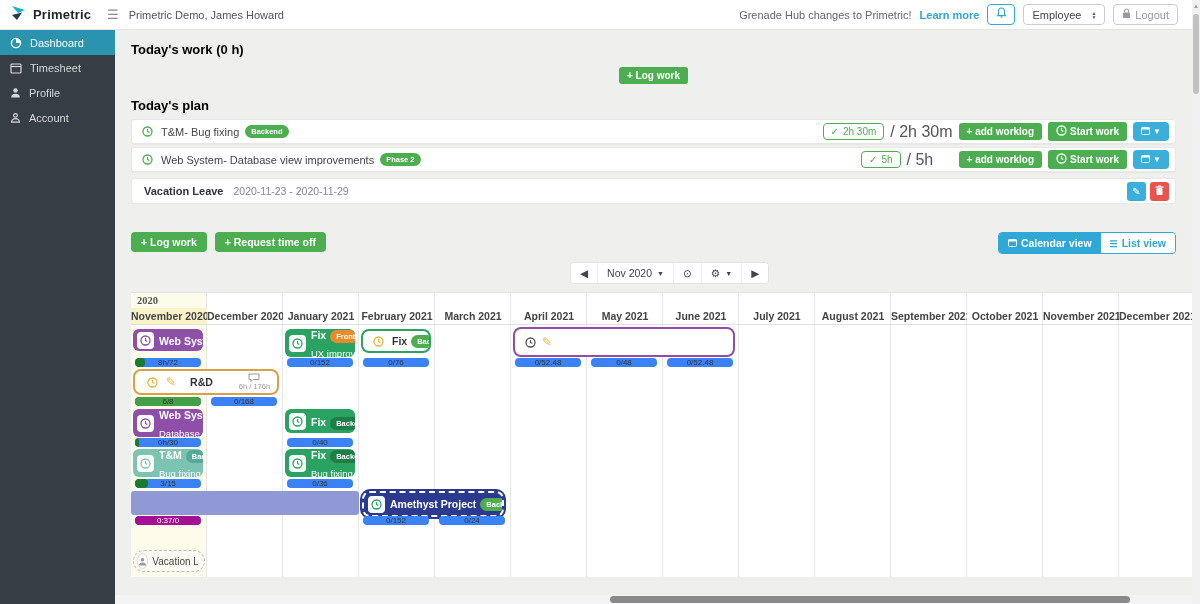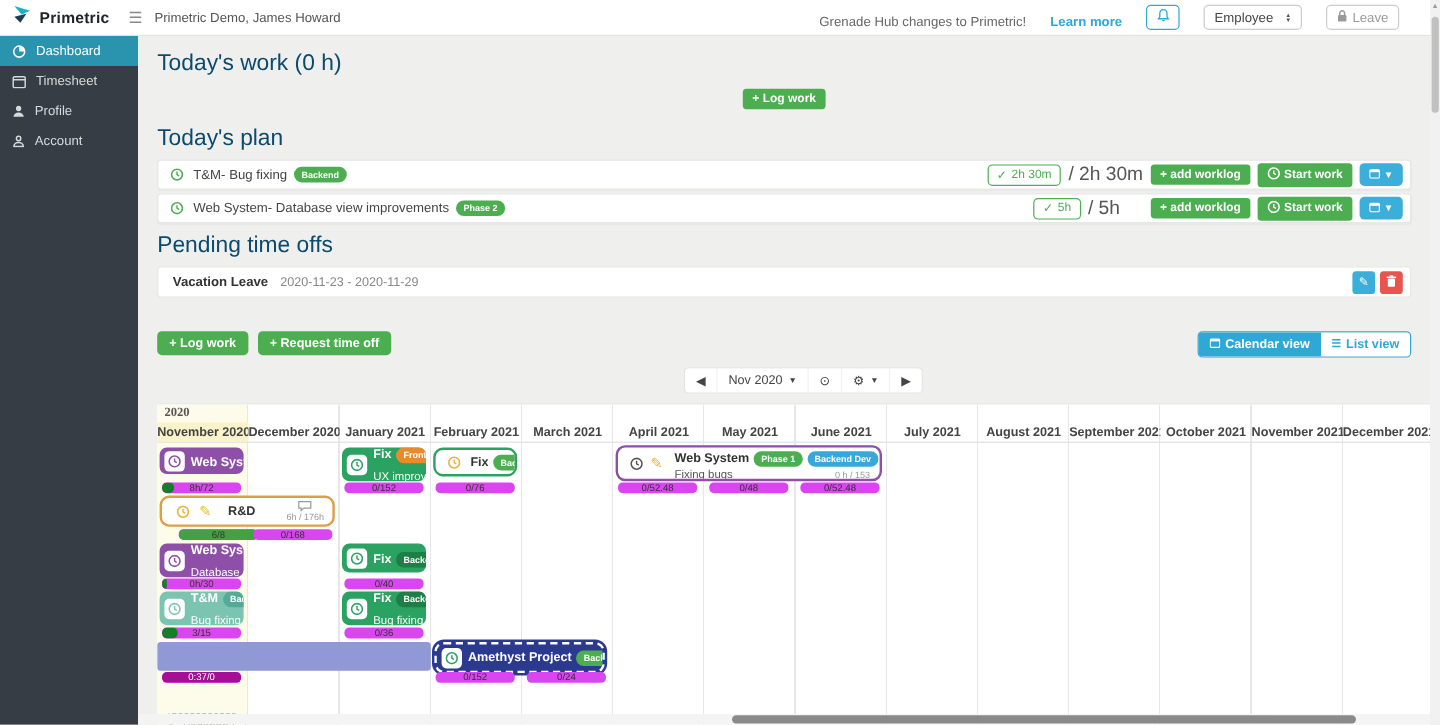--- a/index.html
+++ b/index.html
@@ -6,41 +6,41 @@
   html,body { width:1200px; height:604px; overflow:hidden; }
   body { font-family:"Liberation Sans", sans-serif; background:#efefed; position:relative; }
 
   
   .topbar { position:absolute; top:0; left:0; width:1192px; height:30px; background:#fff;
             border-bottom:1px solid #e3e3e3; display:flex; align-items:center; z-index:30; }
   .brand { display:flex; align-items:center; gap:5px; padding-left:10px; width:105px; }
   .brand-name { font-size:13px; font-weight:bold; color:#20242c; letter-spacing:.2px; }
   .hamburger { color:#8a8a8a; font-size:13px; margin:0 10px 0 2px; cursor:pointer; }
   .workspace { font-size:11px; color:#555; }
-  .topbar-right { margin-left:auto; display:flex; align-items:flex-end; gap:20px; padding-right:26px; }
+  .topbar-right { margin-left:auto; display:flex; align-items:center; gap:8px; padding-right:14px; }
   .notice { font-size:11px; color:#666; }
   .learn-more { font-size:11px; font-weight:bold; color:#2fa8d5; cursor:pointer; }
   .bell-btn { width:28px; height:21px; border:1px solid #2fa8d5; border-radius:4px; background:#fff;
               display:flex; align-items:center; justify-content:center; cursor:pointer; }
   .role-select { height:21px; border:1px solid #ccc; border-radius:4px; background:#fff; font-size:11px;
                  color:#444; display:flex; align-items:center; gap:10px; padding:0 8px; cursor:pointer; }
   .updown { display:flex; flex-direction:column; font-size:5px; color:#555; line-height:4px; }
   .logout-btn { height:21px; border:1px solid #ccc; border-radius:4px; background:#fff; font-size:11px;
                 color:#9a9a9a; display:flex; align-items:center; gap:4px; padding:0 8px; cursor:pointer; }
 
   
   .sidebar { position:absolute; top:30px; left:0; width:115px; height:574px; background:#363d44; z-index:20; }
   .side-item { height:25px; display:flex; align-items:center; gap:8px; padding-left:10px;
                color:#d7dadd; font-size:11px; cursor:pointer; }
   .side-item.active { background:#2a93ad; color:#fff; }
   .side-item svg { flex:0 0 auto; }
 
   
   .main { position:absolute; top:30px; left:115px; width:1077px; height:574px; overflow:hidden; }
-  .section-title { font-size:19px; font-weight:normal; color:#0c4a6e; margin:12px 0 0 16px; }
+  .section-title { font-size:13px; font-weight:bold; color:#000000; margin:12px 0 0 16px; }
   .empty-msg { text-align:center; font-size:11px; font-style:italic; color:#bcbcbc; margin-top:10px; }
   .center-row { text-align:center; margin-top:8px; }
   .btn-green { display:inline-flex; align-items:center; gap:3px; background:#4cae51; color:#fff;
                font-size:10.5px; font-weight:bold; border:none; border-radius:4px; padding:4px 10px; cursor:pointer; }
   .btn-green.small { font-size:10px; padding:3px 8px; border-radius:3px; }
 
   .plan-rows { margin:6px 16px 0 16px; }
   .plan-row { background:#fff; border:1px solid #e7e7e7; border-radius:3px; height:25px; margin-bottom:3px;
               display:flex; align-items:center; padding:0 6px 0 10px; box-shadow:0 1px 1px rgba(0,0,0,.03); }
   .plan-title { font-size:11px; color:#444; margin-left:8px; }
@@ -57,21 +57,21 @@
                  display:flex; align-items:center; padding:0 6px 0 12px; }
   .timeoff-name { font-size:11px; font-weight:bold; color:#333; }
   .timeoff-dates { font-size:10.5px; color:#888; margin-left:10px; }
   .icon-btn { width:19px; height:19px; border:none; border-radius:3px; color:#fff; display:inline-flex;
               align-items:center; justify-content:center; cursor:pointer; }
   .icon-btn.edit { background:#3bafda; margin-left:auto; }
   .icon-btn.del { background:#e9544f; margin-left:4px; }
 
   .actions-row { margin:28px 16px 0 16px; display:flex; align-items:flex-start; }
   .view-toggle { margin-left:auto; display:flex; border:1px solid #2fa8d5; border-radius:4px; overflow:hidden; }
-  .view-btn { font-size:10.5px; font-weight:bold; padding:4px 9px; display:flex; align-items:flex-start; gap:4px; cursor:pointer; }
+  .view-btn { font-size:10.5px; font-weight:bold; padding:4px 9px; display:flex; align-items:flex-end; gap:4px; cursor:pointer; }
   .view-btn.cal { background:#2fa8d5; color:#fff; }
   .view-btn.list { background:#fff; color:#2fa8d5; }
 
   .subbar { margin:8px 16px 0 16px; display:flex; align-items:center; position:relative; height:22px; }
   .nav-group { position:absolute; left:439px; display:flex; background:#fff; border:1px solid #e3e3e3;
                border-radius:4px; overflow:hidden; height:22px; }
   .nav-seg { display:flex; align-items:center; justify-content:center; font-size:10.5px; color:#444;
              padding:0 9px; border-right:1px solid #efefef; cursor:pointer; background:#fff; gap:5px; }
   .nav-seg:last-child { border-right:none; }
   .zoom-group { margin-left:auto; display:flex; border:1px solid #e3e3e3; border-radius:4px; overflow:hidden; height:20px; }
@@ -99,21 +99,21 @@
   .tl-card .chip { width:17px; height:17px; background:#fff; border-radius:4px; flex:0 0 auto;
                    display:flex; align-items:center; justify-content:center; margin-right:5px; }
   .tl-card .t-main { font-size:10.5px; font-weight:bold; white-space:nowrap; }
   .tl-card .t-sub { font-size:9.5px; white-space:nowrap; }
   .tl-card.solid { color:#fff; }
   .tl-card.outline { background:#fff; color:#333; }
   .tl-card .badge { margin-left:4px; }
   .hours-txt { font-size:7.5px; color:#999; white-space:nowrap; }
   .bubble-stack { display:flex; flex-direction:column; align-items:center; line-height:8px; margin-left:26px; }
 
-  .tl-prog { position:absolute; height:9px; background:#d946ef; border-radius:4px; overflow:hidden; }
+  .tl-prog { position:absolute; height:9px; background:#3b82f6; border-radius:4px; overflow:hidden; }
   .tl-prog .fill { position:absolute; left:0; top:0; bottom:0; border-radius:4px; }
   .tl-prog .lab { position:absolute; inset:0; font-size:8px; line-height:9px; text-align:center; color:#333; }
 
   .vac-pill { position:absolute; height:22px; border:1px dashed #c0c0c0; border-radius:11px; background:#fbfbf3;
               display:flex; align-items:center; gap:4px; padding:0 6px 0 3px; cursor:pointer; }
   .vac-pill .chip { width:16px; height:16px; border-radius:50%; background:#fff; border:1px solid #ddd;
                     display:flex; align-items:center; justify-content:center; }
   .vac-pill .t { font-size:10px; color:#444; white-space:nowrap; overflow:hidden; max-width:46px; }
 
   
@@ -156,21 +156,21 @@
           <span>▼</span>
         </span>
     </div>
     <button class="logout-btn">
       <span>
         <svg width="9" height="11" viewBox="0 0 9 11">
             <rect x="1" y="4.5" width="7" height="5.5" rx="1" fill="#9a9a9a"></rect>
             <path d="M2.5 4.5 V3 a2 2 0 0 1 4 0 V4.5" fill="none" stroke="#9a9a9a" stroke-width="1.2"></path>
           </svg>
       </span>
-      <span>Leave</span>
+      <span>Logout</span>
     </button>
   </div>
 </div>
 
 <div class="sidebar" id="sidebar">
     <div class="side-item active">
       <span style="display: inline-flex;">
         <svg width="12" height="12" viewBox="0 0 12 12">
           <circle cx="6" cy="6" r="4.6" fill="none" stroke="currentColor" stroke-width="1.3"></circle>
           <path d="M6 6 L6 1.4 A4.6 4.6 0 0 1 10.6 6 Z" fill="currentColor"></path>
@@ -275,21 +275,20 @@
             <span><svg width="9" height="9" viewBox="0 0 9 9">
                 <rect x="0.5" y="1.5" width="8" height="7" rx="1" fill="none" stroke="#fff"></rect>
                 <rect x="0.5" y="1.5" width="8" height="2" fill="#fff"></rect>
               </svg></span>
             <span>▼</span>
           </button>
         </div>
       </div>
     </div>
 
-  <div class="section-title" style="margin-top:8px">Pending time offs</div>
   <div class="timeoff-row">
     <span class="timeoff-name">Vacation Leave</span>
     <span class="timeoff-dates">2020-11-23 - 2020-11-29</span>
     <button class="icon-btn edit">
       <span style="font-size:10px">✎</span>
     </button>
     <button class="icon-btn del">
       <span>
         <svg width="9" height="11" viewBox="0 0 9 11">
             <rect x="1.5" y="3" width="6" height="7" rx="1" fill="#fff"></rect>
@@ -388,24 +387,20 @@
           <span class="badge" style="background:#4cae51">Backend</span>
         </div>
         <div class="tl-card outline" style="border: 2px solid rgb(142, 79, 168); border-radius: 8px; left: 382px; top: 2px; width: 222px; height: 30px;">
           <span style="margin:0 6px 0 6px;display:inline-flex">
             <svg width="11" height="11" viewBox="0 0 11 11">
               <circle cx="5.5" cy="5.5" r="4.5" fill="none" stroke="#555" stroke-width="1.3"></circle>
               <path d="M5.5 3 V5.5 L7.3 6.6" fill="none" stroke="#555" stroke-width="1.2"></path>
             </svg>
           </span>
           <span style="color:#e8b33c;font-size:12px;margin-right:10px">✎</span>
-          <span style="flex:1;min-width:0"><span class="t-main">Web System</span><span class="badge" style="background:#4cae51">Phase 1</span><span class="badge" style="background:#3aa7d9">Backend Dev</span><span style="display:flex;align-items:baseline">
-              <span class="t-sub" style="color:#555">Fixing bugs</span>
-              <span class="hours-txt" style="margin-left:auto;padding-right:4px">0 h / 153</span>
-            </span></span>
         </div>
         <div class="tl-card outline" style="border: 2px solid rgb(221, 159, 69); border-radius: 8px; left: 2px; top: 44px; width: 146px; height: 26px;">
           <span style="margin:0 8px 0 8px;display:inline-flex">
             <svg width="11" height="11" viewBox="0 0 11 11">
               <circle cx="5.5" cy="5.5" r="4.5" fill="none" stroke="#e8b33c" stroke-width="1.3"></circle>
               <path d="M5.5 3 V5.5 L7.3 6.6" fill="none" stroke="#e8b33c" stroke-width="1.2"></path>
             </svg>
           </span>
           <span style="color:#e8b33c;font-size:12px;margin-right:14px">✎</span>
           <span class="t-main">R&amp;D</span>
@@ -484,21 +479,21 @@
         </div>
         <div class="tl-prog" style="left: 384px; top: 33px; width: 66px;">
           <span class="lab">0/52.48</span>
         </div>
         <div class="tl-prog" style="left: 460px; top: 33px; width: 66px;">
           <span class="lab">0/48</span>
         </div>
         <div class="tl-prog" style="left: 536px; top: 33px; width: 66px;">
           <span class="lab">0/52.48</span>
         </div>
-        <div class="tl-prog" style="left: 18px; top: 72px; width: 66px;">
+        <div class="tl-prog" style="left: 4px; top: 72px; width: 66px;">
           <span class="fill" style="width:100%;background:#43a047"></span>
           <span class="lab">6/8</span>
         </div>
         <div class="tl-prog" style="left: 80px; top: 72px; width: 66px;">
           <span class="lab">0/168</span>
         </div>
         <div class="tl-prog" style="left: 4px; top: 113px; width: 66px;">
           <span class="fill" style="width:6%;background:#1a7a2e"></span>
           <span class="lab">0h/30</span>
         </div>

